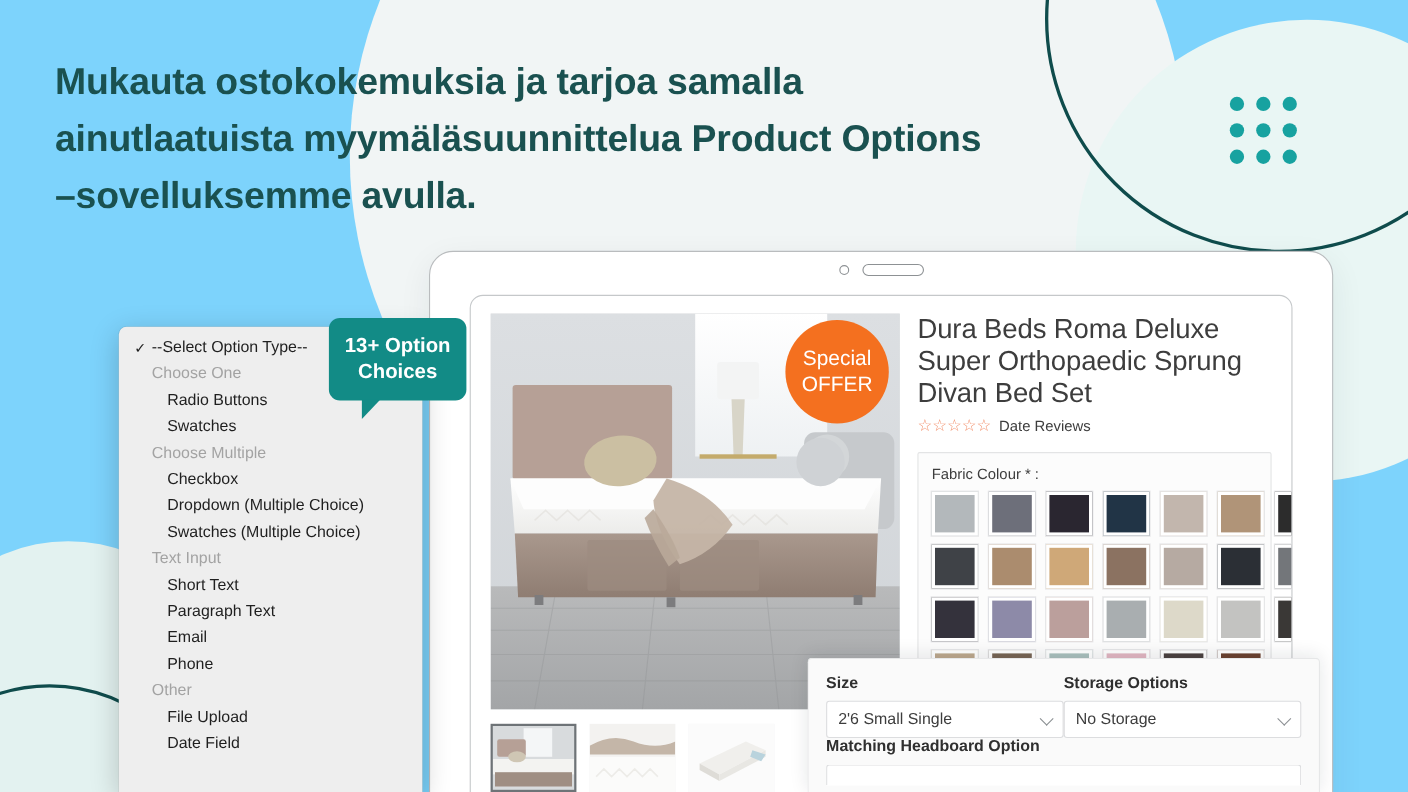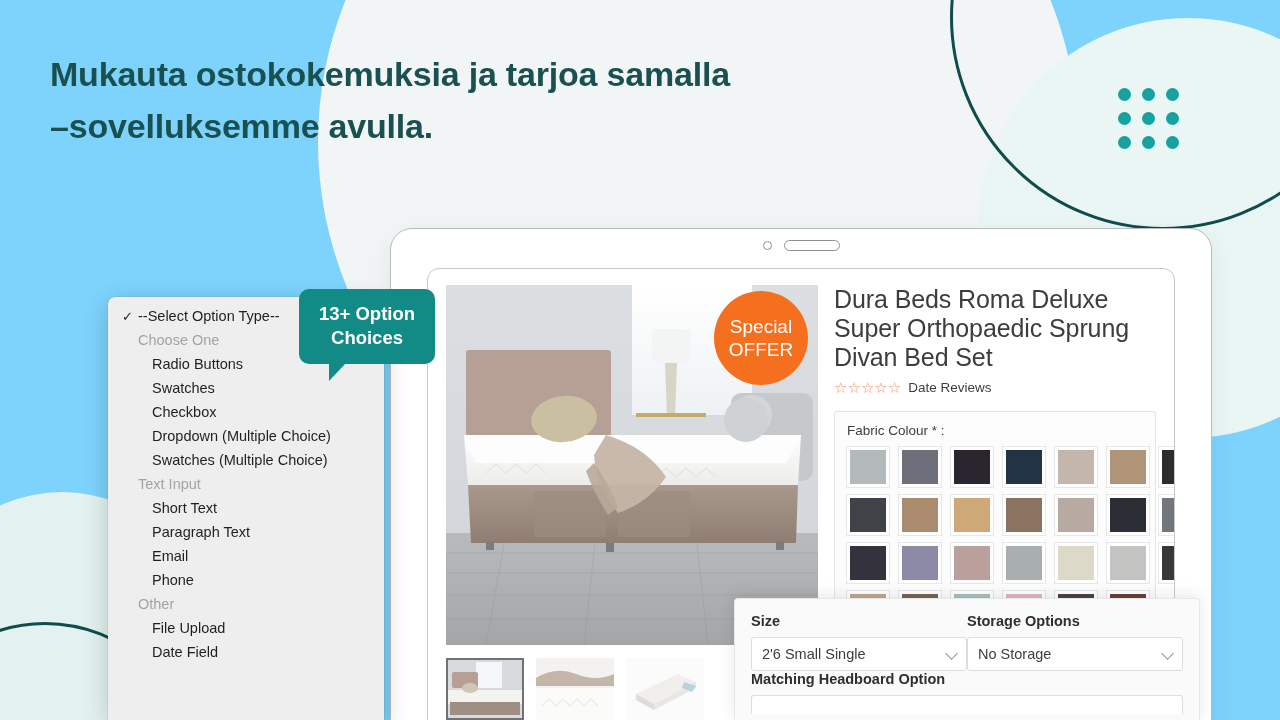--- a/index.html
+++ b/index.html
@@ -338,21 +338,21 @@
     padding-left: 30px;
     cursor: default;
   }
   .mi.item { padding-left: 44px; }
 
   
   .callout {
     position: absolute;
     left: 299px;
     top: 289px;
-    width: 136px;
+    width: 125px;
     background: #128b86;
     border-radius: 10px;
     color: #ffffff;
     font-size: 18.5px;
     font-weight: 700;
     line-height: 24px;
     text-align: center;
     padding: 13px 8px 14px 8px;
     box-sizing: border-box;
   }
@@ -385,20 +385,21 @@
     <i></i>
       <i></i>
       <i></i>
     <i></i>
       <i></i>
       <i></i>
   </div>
 
   <div class="headline">
     <span class="ln">Mukauta ostokokemuksia ja tarjoa samalla</span>
+    <span class="ln">ainutlaatuista myymäläsuunnittelua Product Options</span>
     <span class="ln">–sovelluksemme avulla.</span>
   </div>
 
   <div class="tablet">
     <div class="tablet-topbar">
       <span class="cam-dot"></span>
       <span class="speaker-pill"></span>
     </div>
 
     <div class="tablet-screen">
@@ -565,20 +566,21 @@
   </div>
 
   <div class="menu" id="menu">
       <div class="mi sel">
         <span class="tick">✓</span>
         <span>--Select Option Type--</span>
       </div>
       <div class="mi group">Choose One</div>
       <div class="mi item">Radio Buttons</div>
       <div class="mi item">Swatches</div>
+      <div class="mi group">Choose Multiple</div>
       <div class="mi item">Checkbox</div>
       <div class="mi item">Dropdown (Multiple Choice)</div>
       <div class="mi item">Swatches (Multiple Choice)</div>
       <div class="mi group">Text Input</div>
       <div class="mi item">Short Text</div>
       <div class="mi item">Paragraph Text</div>
       <div class="mi item">Email</div>
       <div class="mi item">Phone</div>
       <div class="mi group">Other</div>
       <div class="mi item">File Upload</div>

